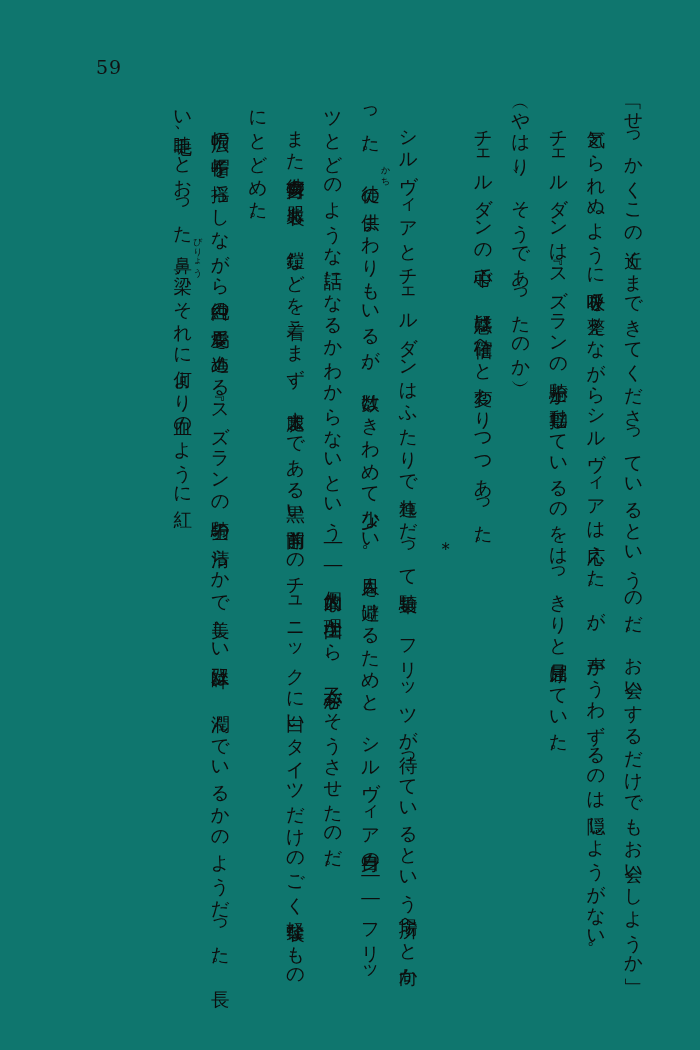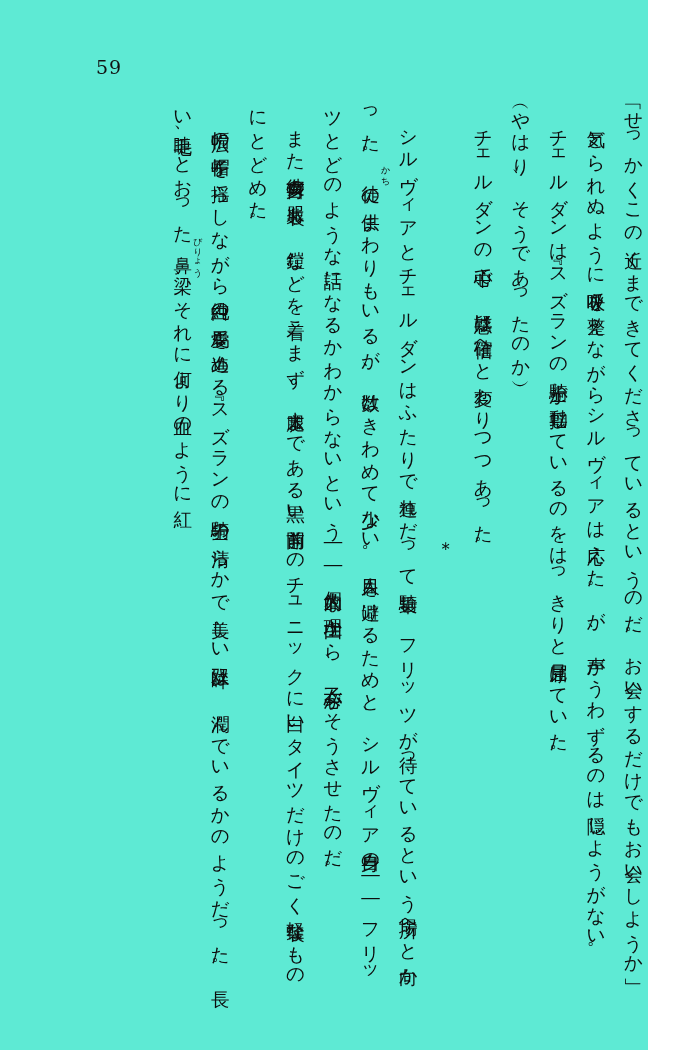--- a/index.html
+++ b/index.html
@@ -9,23 +9,23 @@
   }
   body {
     width: 700px;
     height: 1050px;
     overflow: hidden;
     font-family: "DejaVu Serif", "Liberation Serif", serif;
     color: #111111;
   }
   .page {
     position: relative;
-    width: 648px;
+    width: 700px;
     height: 1050px;
-    background: #5eead4;
+    background: #0f766e;
   }
   .page-number {
     position: absolute;
     top: 56px;
     left: 96px;
     font-size: 19px;
     letter-spacing: 1px;
     color: #111111;
     font-family: "DejaVu Serif", "Liberation Serif", serif;
   }

